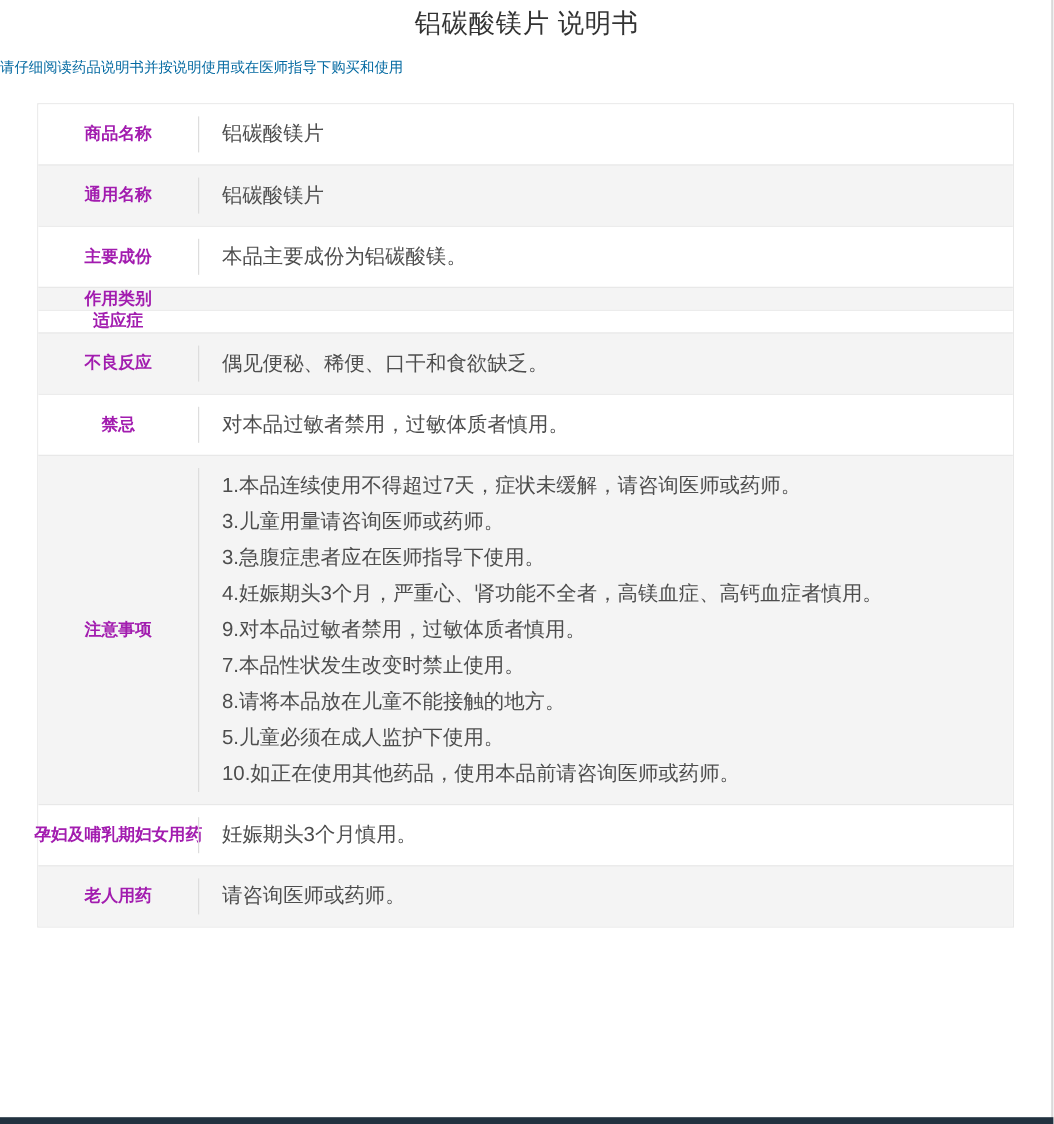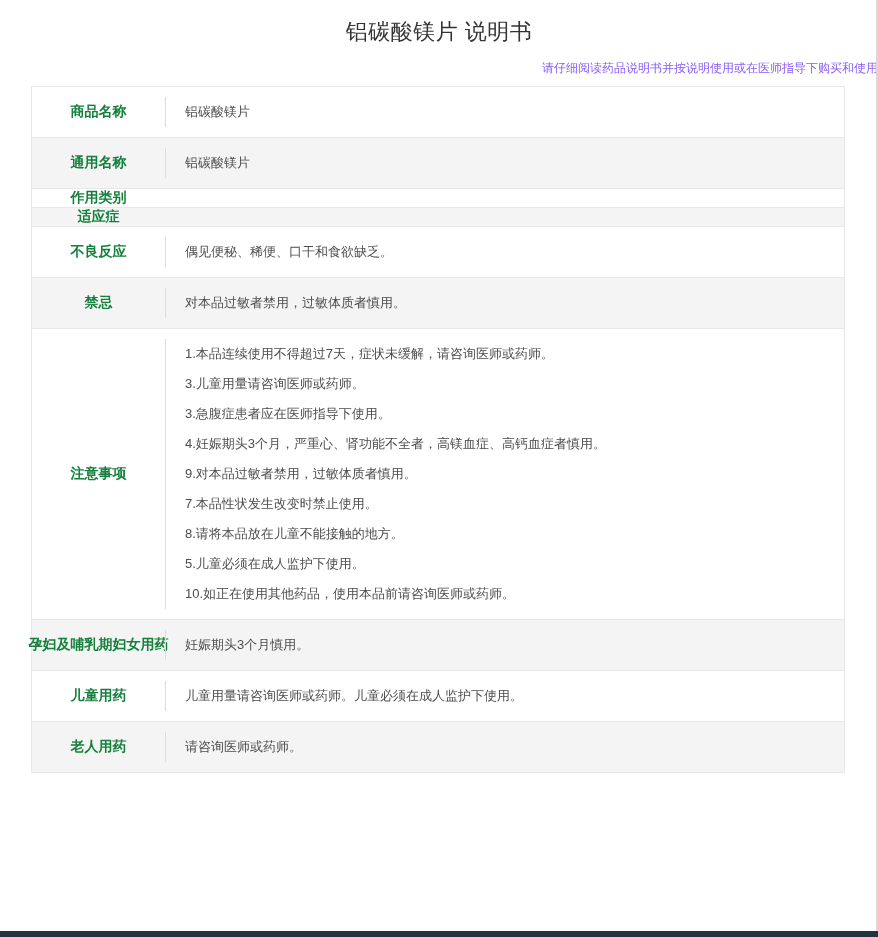--- a/index.html
+++ b/index.html
@@ -8,34 +8,34 @@
     background: #ffffff;
     font-family: "Liberation Sans", sans-serif;
   }
   body {
     position: relative;
     width: 878px;
     height: 937px;
     overflow: hidden;
   }
   .page-title {
-    margin: 12px;
+    margin: 0;
     padding-top: 7px;
     text-align: center;
     font-size: 22px;
     font-weight: 400;
     line-height: 26px;
     color: #333333;
     letter-spacing: 0.5px;
   }
   .page-subtitle {
     margin: 16px 0 0 0;
-    text-align: right;
+    text-align: left;
     font-size: 12px;
-    color: #8b5cf6;
+    color: #0369a1;
     line-height: 14px;
   }
   .spec-table {
     position: absolute;
     top: 86px;
     left: 31px;
     width: 814px;
     border: 1px solid #e8e8e8;
     box-sizing: border-box;
     background: #ffffff;
@@ -48,29 +48,29 @@
   .row:first-child { border-top: none; }
   .row:nth-child(even) { background: #f4f4f4; }
   .row-label {
     flex: 0 0 133px;
     width: 133px;
     display: flex;
     align-items: center;
     justify-content: center;
     font-size: 14px;
     font-weight: bold;
-    color: #15803d;
+    color: #a21caf;
     white-space: nowrap;
     overflow: visible;
   }
   .row-value {
     flex: 1;
     position: relative;
     padding: 10px 20px;
-    font-size: 13px;
+    font-size: 17px;
     color: #4d4d4d;
   }
   .row-value::before {
     content: "";
     position: absolute;
     left: 0;
     top: 10px;
     bottom: 10px;
     width: 1px;
     background: #dddddd;
@@ -110,20 +110,26 @@
           <div class="value-line">铝碳酸镁片</div>
         </div>
       </div>
       <div class="row">
         <div class="row-label">通用名称</div>
         <div class="row-value">
           <div class="value-line">铝碳酸镁片</div>
         </div>
       </div>
       <div class="row">
+        <div class="row-label">主要成份</div>
+        <div class="row-value">
+          <div class="value-line">本品主要成份为铝碳酸镁。</div>
+        </div>
+      </div>
+      <div class="row">
         <div class="row-label">作用类别</div>
       </div>
       <div class="row">
         <div class="row-label">适应症</div>
       </div>
       <div class="row">
         <div class="row-label">不良反应</div>
         <div class="row-value">
           <div class="value-line">偶见便秘、稀便、口干和食欲缺乏。</div>
         </div>
@@ -148,26 +154,20 @@
           <div class="value-line">10.如正在使用其他药品，使用本品前请咨询医师或药师。</div>
         </div>
       </div>
       <div class="row">
         <div class="row-label">孕妇及哺乳期妇女用药</div>
         <div class="row-value">
           <div class="value-line">妊娠期头3个月慎用。</div>
         </div>
       </div>
       <div class="row">
-        <div class="row-label">儿童用药</div>
-        <div class="row-value">
-          <div class="value-line">儿童用量请咨询医师或药师。儿童必须在成人监护下使用。</div>
-        </div>
-      </div>
-      <div class="row">
         <div class="row-label">老人用药</div>
         <div class="row-value">
           <div class="value-line">请咨询医师或药师。</div>
         </div>
       </div>
     </div>
 
   <div class="right-edge"></div>
   <div class="bottom-bar"></div>
 </div>

